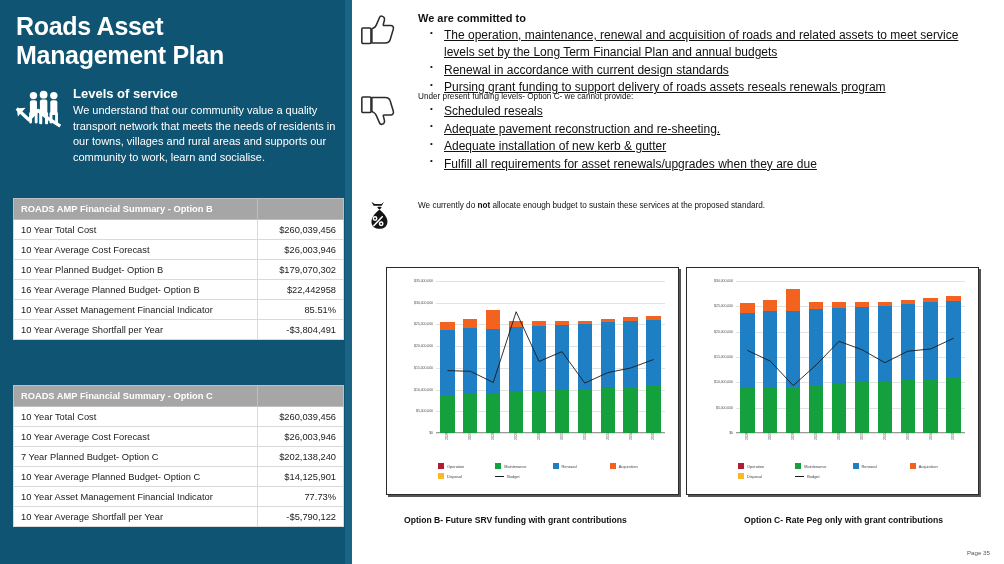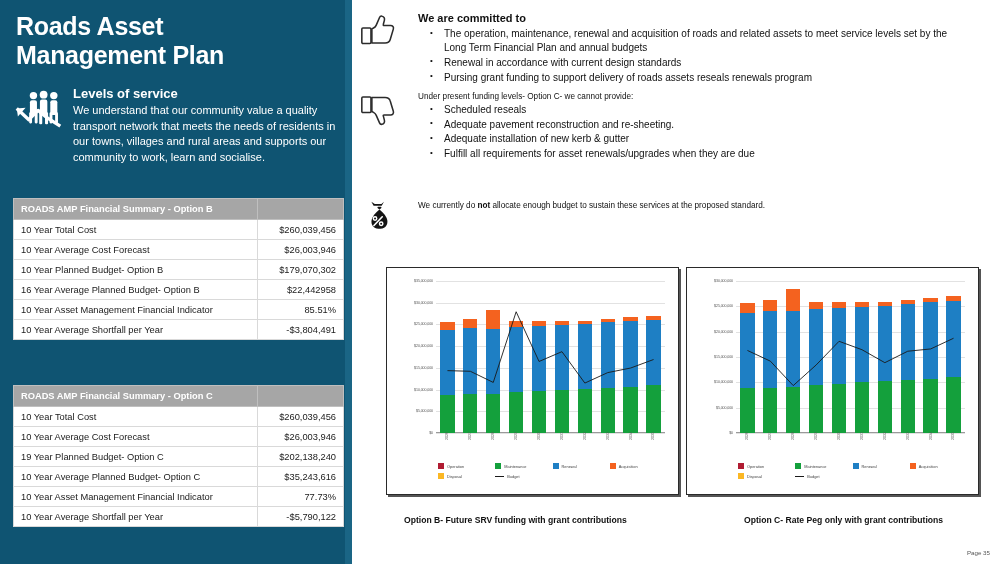--- a/index.html
+++ b/index.html
@@ -55,22 +55,22 @@
   
   .right-area { position: absolute; left: 352px; top: 0; width: 652px; height: 564px; background: #fff; }
 
   .section { position: absolute; display: flex; gap: 10px; }
   .sec-icon { flex: 0 0 48px; width: 48px; padding-top: 2px; }
   .sec-body { flex: 1; }
   .sec-heading { font-size: 11px; font-weight: 700; color: #111; margin-bottom: 3px; }
   .sec-sub { font-size: 8.2px; color: #111; margin-bottom: 2px; }
   .bullets { list-style: none; }
   .bullets li {
-    font-size: 10px; color: #111; line-height: 1.42;
-    padding-left: 26px; position: relative; margin-bottom: 0.5px;
+    font-size: 12px; color: #111; line-height: 1.42;
+    padding-left: 26px; position: relative; margin-bottom: 0.5px; text-decoration: underline;
   }
   .bullets li::before {
     content: "\2022"; position: absolute; left: 12px; top: -0.5px; font-size: 8px; color: #111;
   }
   .sec-commit { left: 8px; top: 12px; width: 600px; }
   .sec-cannot { left: 8px; top: 92px; width: 600px; }
   .sec-fin { left: 8px; top: 198px; width: 600px; }
   .sec-fin .sec-body { padding-top: 2px; }
   .fin-line { font-size: 8.2px; color: #111; line-height: 1.4; }
 
@@ -210,26 +210,26 @@
       <tbody id="tbody-c">
           <tr>
             <td>10 Year Total Cost</td>
             <td class="val">$260,039,456</td>
           </tr>
           <tr>
             <td>10 Year Average Cost Forecast</td>
             <td class="val">$26,003,946</td>
           </tr>
           <tr>
-            <td>19 Year Planned Budget- Option C</td>
+            <td>7 Year Planned Budget- Option C</td>
             <td class="val">$202,138,240</td>
           </tr>
           <tr>
             <td>10 Year Average Planned Budget- Option C</td>
-            <td class="val">$35,243,616</td>
+            <td class="val">$14,125,901</td>
           </tr>
           <tr>
             <td>10 Year Asset Management Financial Indicator</td>
             <td class="val">77.73%</td>
           </tr>
           <tr>
             <td>10 Year  Average Shortfall per Year</td>
             <td class="val">-$5,790,122</td>
           </tr>
         </tbody>

